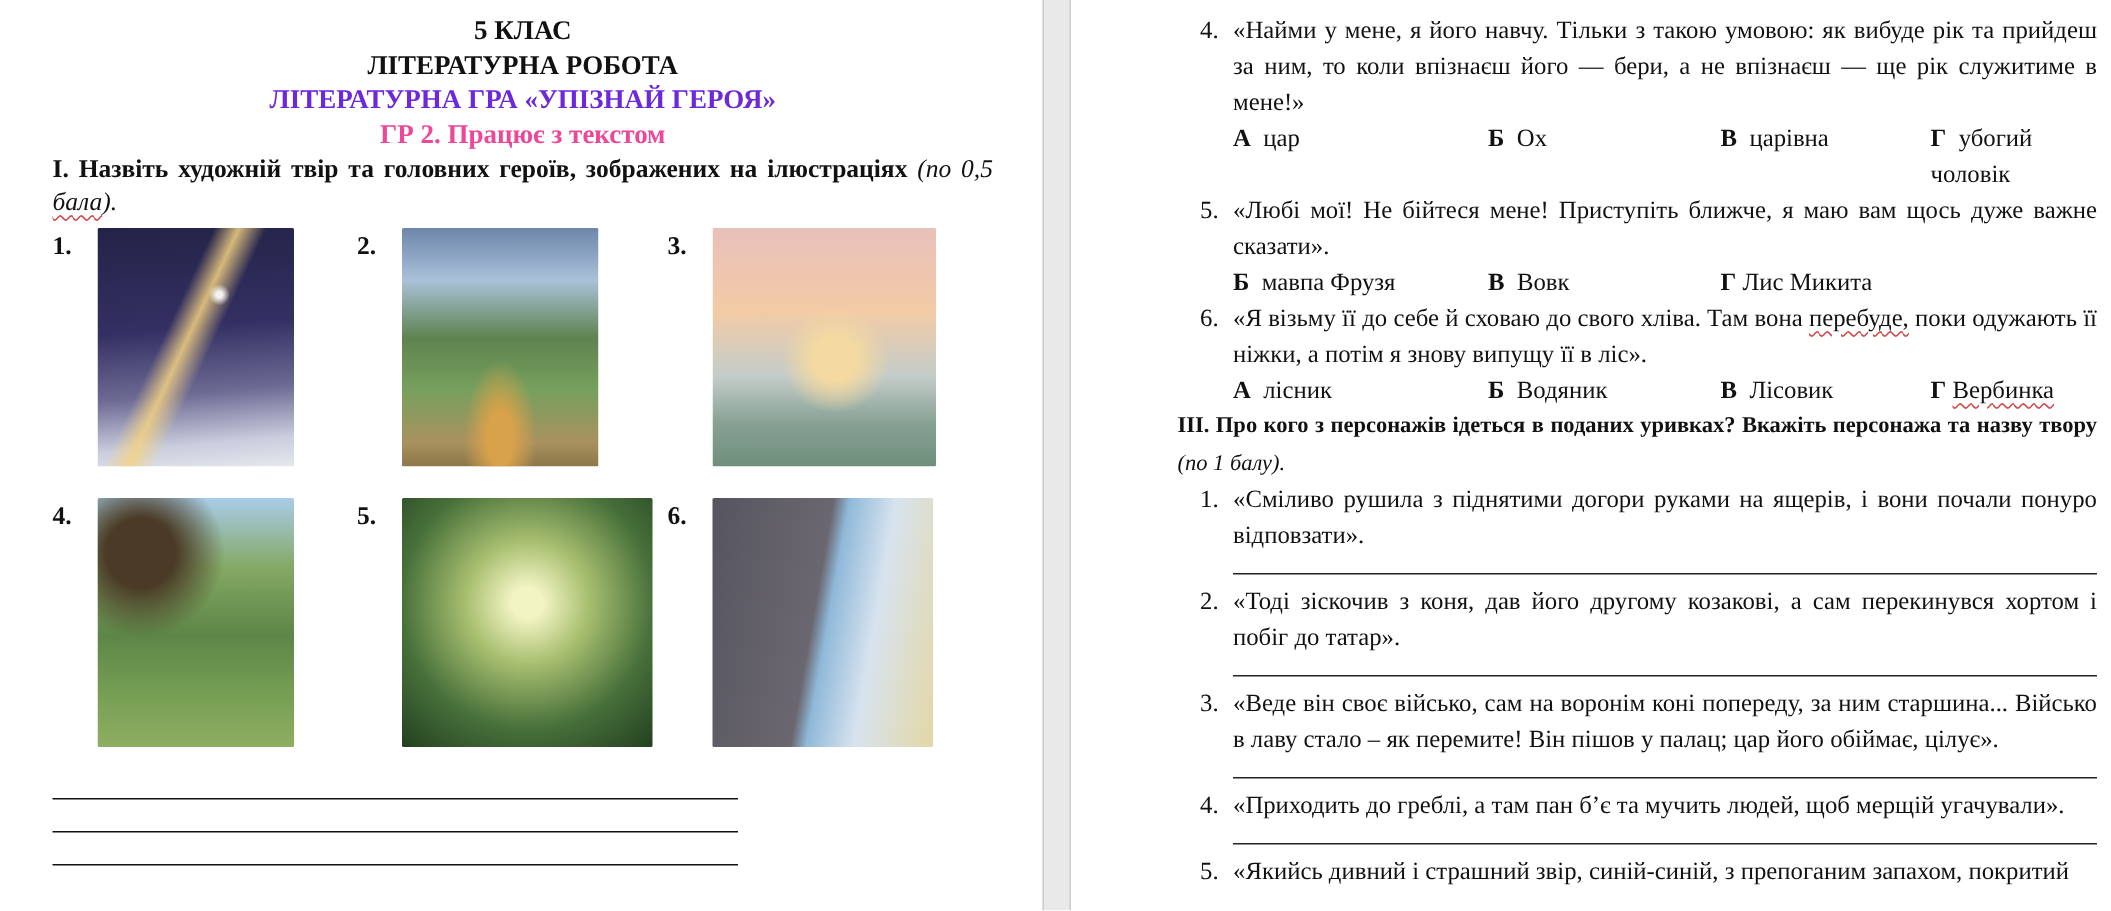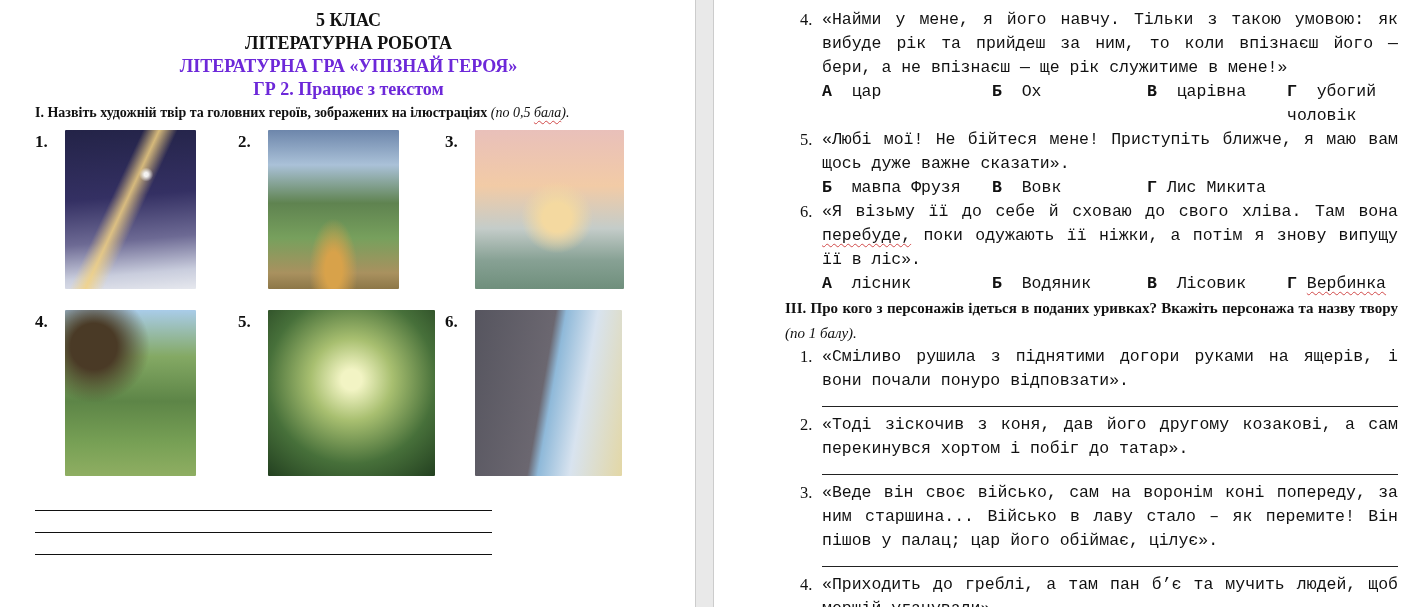--- a/index.html
+++ b/index.html
@@ -11,23 +11,23 @@
   .page-left  { position:absolute; left:0; top:0; width:695px; height:607px;
                 background:#fff; padding:9px 33px 0 35px; }
   .page-gap   { position:absolute; left:695px; top:0; width:19px; height:607px;
                 background:#e9e9e9; border-left:1px solid #cccccc; border-right:1px solid #cccccc; }
   .page-right { position:absolute; left:714px; top:0; width:693px; height:607px;
                 background:#fff; padding:8px 9px 0 71px; }
 
   
   .h-center { text-align:center; font-weight:bold; font-size:18px; line-height:23px; }
   .h-red  { color:#6d28d9; }
-  .h-blue { color:#6d28d9; }
-
-  .task-line { font-size:14px; line-height:22px; text-align:justify; margin-top:1px; }
+  .h-blue { color:#ec4899; }
+
+  .task-line { font-size:17px; line-height:22px; text-align:justify; margin-top:1px; }
   .task-line .bold { font-weight:bold; }
   .task-line .ital { font-style:italic; }
 
   .wavy { text-decoration-line:underline; text-decoration-style:wavy;
           text-decoration-color:#d14a4a; text-decoration-thickness:1px; text-underline-offset:3px; }
 
   
   .ill-grid { display:grid; grid-template-columns:203px 207px 217px; row-gap:21px; margin-top:6px; }
   .ill-cell { display:flex; align-items:flex-start; }
   .ill-num  { font-weight:bold; font-size:17px; width:30px; flex:0 0 30px; padding-top:2px; }
@@ -57,21 +57,21 @@
            background:
              linear-gradient(100deg, #56555f 0%, #6b6770 46%, #8fb9d9 52%, #d8e3ef 70%, #e3d7a5 100%); }
 
   
   .left-lines { margin-top:13px; }
   .w-line { width:457px; height:22px; border-bottom:1.6px solid #111; }
 
   
   .q-item { display:flex; font-size:16.5px; line-height:24px; }
   .q-num  { flex:0 0 22px; margin-left:15px; }
-  .q-body { flex:1;font-family:Liberation Mono, monospace; }
+  .q-body { flex:1; }
   .q-quote{ text-align:justify; }
   .opts   { display:grid; grid-template-columns:170px 155px 140px auto; }
   .opt b  { font-weight:bold; }
 
   .s3-head { font-size:15px; line-height:24.5px; text-align:justify; }
   .s3-head .bold { font-weight:bold; }
   .s3-head .ital { font-style:italic; font-weight:normal; }
 
   .s3-list { margin-top:0; }
   .ans-line { margin:3px 0 6px 37px; height:11px; border-bottom:1.5px solid #222; }

